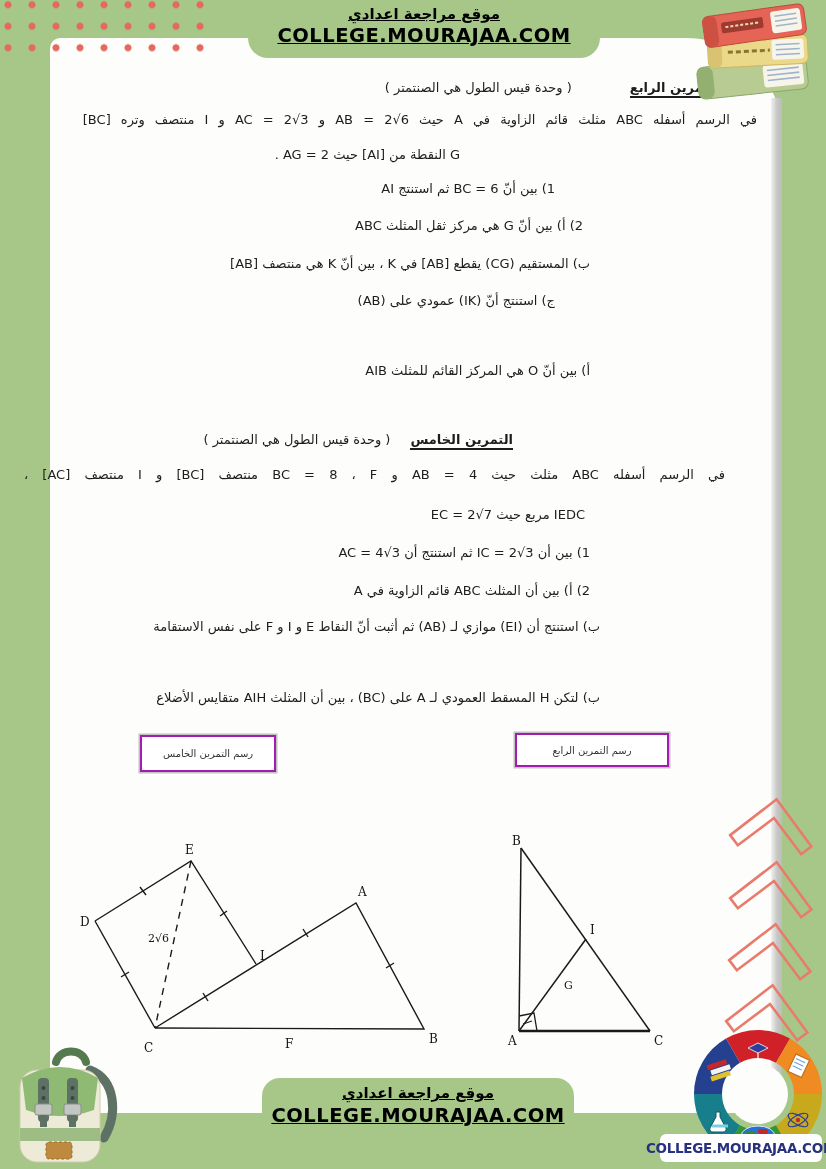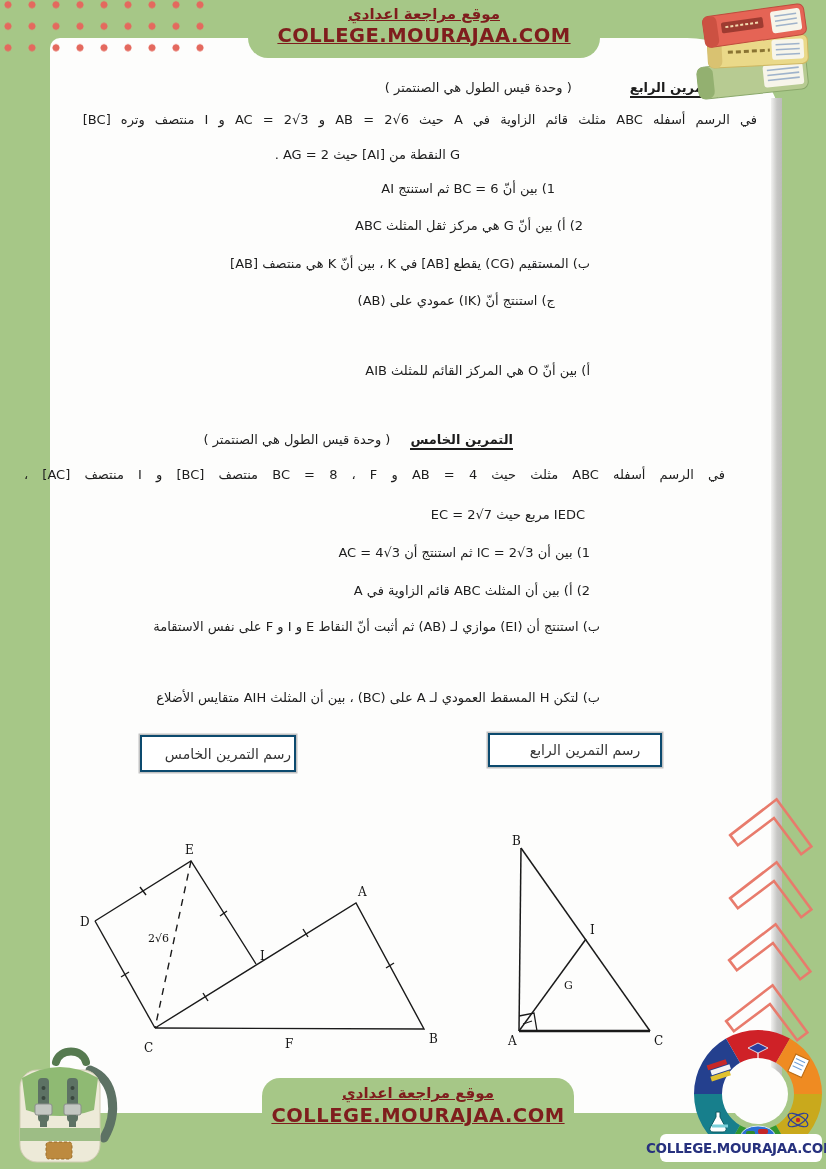--- a/index.html
+++ b/index.html
@@ -13,36 +13,36 @@
   
   .dots{position:absolute;left:-4px;top:-6px;width:218px;height:66px;z-index:4;
         background-image:radial-gradient(circle,#e4695e 3.2px,rgba(0,0,0,0) 3.9px);
         background-size:24px 21.5px;}
   
   .tab-top{position:absolute;left:248px;top:0;width:352px;height:58px;background:#a6c787;
         border-radius:0 0 20px 20px;z-index:3;}
   .tab-bottom{position:absolute;left:262px;top:1078px;width:312px;height:44px;background:#a6c787;
         border-radius:18px 18px 0 0;z-index:3;}
   .band-bottom{position:absolute;left:0;top:1113px;width:826px;height:56px;background:#a6c787;z-index:2;}
-  .wm{position:absolute;text-align:center;color:#7f1d1d;font-weight:bold;z-index:5;white-space:nowrap;}
+  .wm{position:absolute;text-align:center;color:#000000;font-weight:bold;z-index:5;white-space:nowrap;}
   .wm u{text-decoration:underline;}
   .hdr1{top:5px;left:248px;width:352px;font-size:15px;}
   .hdr2{top:24px;left:248px;width:352px;font-size:19.5px;letter-spacing:.5px;}
   .ftr1{top:1084px;left:262px;width:312px;font-size:15px;}
   .ftr2{top:1104px;left:212px;width:412px;font-size:19.5px;letter-spacing:.5px;}
   
   .ln{position:absolute;direction:rtl;white-space:nowrap;font-size:13px;color:#1d1d1d;z-index:2;}
   .extitle{font-weight:bold;border-bottom:2px solid #1d1d1d;padding-bottom:1px;}
   .gap{display:inline-block;}
   .stretch4{word-spacing:6px;}
   .stretch5{word-spacing:10px;}
   
-  .figbox{position:absolute;background:#fff;border:2px solid #0c4a6e;box-shadow:0 0 0 1.5px #c2c2c2;
-        display:flex;align-items:center;justify-content:center;font-size:14px;color:#333;z-index:2;
-        direction:rtl;padding-left:20px;}
+  .figbox{position:absolute;background:#fff;border:2px solid #a21caf;box-shadow:0 0 0 1.5px #c2c2c2;
+        display:flex;align-items:center;justify-content:center;font-size:10px;color:#333;z-index:2;
+        direction:rtl;}
   .figsvg{position:absolute;z-index:2;}
   .figsvg text{font-family:"DejaVu Serif",serif;font-size:12px;fill:#141414;}
   
   .chev{position:absolute;z-index:5;}
   
   .ring{position:absolute;left:692px;top:1028px;z-index:6;}
   .badge{position:absolute;left:660px;top:1134px;width:162px;height:28px;background:#fff;border-radius:6px;
         display:flex;align-items:center;justify-content:center;font-weight:bold;font-size:13.5px;
         color:#27317e;letter-spacing:-.3px;z-index:7;}
   .backpack{position:absolute;left:4px;top:1042px;z-index:6;}
@@ -70,21 +70,21 @@
     <div class="ln" style="top:394px;right:269px">
       <span class="extitle">التمرين الخامس</span><span class="gap" style="width:20px"></span><span>( وحدة قيس الطول هي الصنتمتر )</span>
     </div>
     <div class="ln stretch5" style="top:429px;right:57px">في الرسم أسفله ABC مثلث حيث AB = 4 و BC = 8 ، F منتصف [BC] و I منتصف [AC] ،</div>
     <div class="ln" style="top:469px;right:197px">IEDC مربع حيث EC = 2√7</div>
     <div class="ln" style="top:507px;right:192px">1) بين أن IC = 2√3 ثم استنتج أن AC = 4√3</div>
     <div class="ln" style="top:545px;right:192px">2) أ) بين أن المثلث ABC قائم الزاوية في A</div>
     <div class="ln" style="top:581px;right:182px">ب) استنتج أن (EI) موازي لـ (AB) ثم أثبت أنّ النقاط E و I و F على نفس الاستقامة</div>
     <div class="ln" style="top:652px;right:182px">ب) لتكن H المسقط العمودي لـ A على (BC) ، بين أن المثلث AIH متقايس الأضلاع</div>
 
-    <div class="figbox" style="left:438px;top:695px;width:150px;height:30px">رسم التمرين الرابع</div>
+    <div class="figbox" style="left:465px;top:695px;width:150px;height:30px">رسم التمرين الرابع</div>
     <div class="figbox" style="left:90px;top:697px;width:132px;height:33px">رسم التمرين الخامس</div>
 
     <svg class="figsvg" style="left:10px;top:792px" width="410" height="235" viewBox="0 0 410 235">
       <g stroke="#1a1a1a" stroke-width="1.4" fill="none">
         <path d="M35,91 L131,31 L196,134"></path>
         <path d="M35,91 L95,198"></path>
         <path d="M95,198 L296,73 L364,199 L95,198"></path>
         <path d="M131,31 L95,198" stroke-dasharray="7,6"></path>
 
         <path d="M80,57 l6,8"></path>

